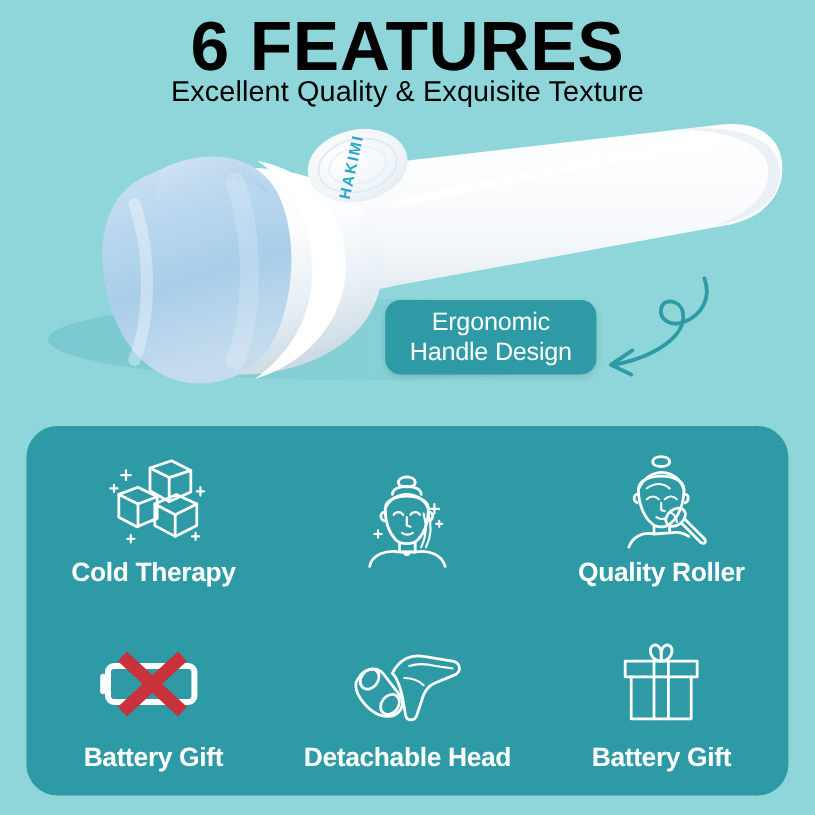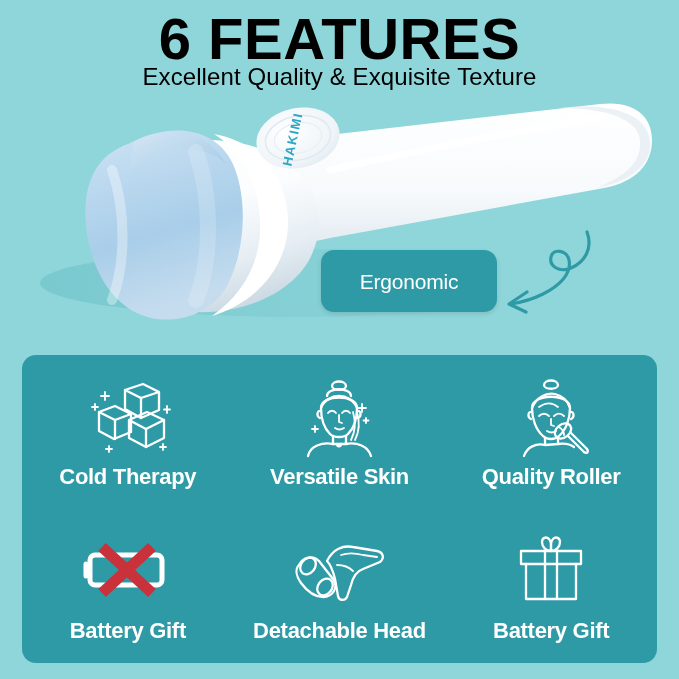--- a/index.html
+++ b/index.html
@@ -37,21 +37,21 @@
   }
   .badge-line{
     color:#ffffff;font-size:21px;line-height:25px;font-weight:normal;
     letter-spacing:-0.2px;white-space:nowrap;
   }
   #arrow{position:absolute;left:489px;top:226px;width:120px;height:92px;}
 
   
   #panel{
     position:absolute;left:22px;top:355px;width:635px;height:308px;
-    background:#2e9aa6;border-radius:14px;
+    background:#2e9aa6;border-radius:26px;
   }
   #grid{
     position:absolute;left:0;top:0;width:635px;height:308px;
     display:grid;grid-template-columns:repeat(3,1fr);grid-template-rows:repeat(2,1fr);
   }
   .cell{display:flex;flex-direction:column;align-items:center;justify-content:center;}
   .cell .ico{height:84px;display:flex;align-items:center;justify-content:center;}
   .cell .cap{
     margin-top:6px;color:#ffffff;font-size:22px;line-height:26px;font-weight:bold;
     letter-spacing:-0.3px;white-space:nowrap;
@@ -146,20 +146,21 @@
     <svg width="120" height="92" viewBox="0 0 120 92">
       <path d="M98,6 C 104,22 96,36 82,42 C 70,47 60,40 62,31
                C 64,22 78,24 80,34 C 83,48 70,60 54,68
                C 44,73 34,76 22,78" fill="none" stroke="#2e9aa6" stroke-width="3.2" stroke-linecap="round" stroke-linejoin="round"></path>
       <path d="M38,66 L 20,78 L 37,86" fill="none" stroke="#2e9aa6" stroke-width="3.2" stroke-linecap="round" stroke-linejoin="round"></path>
     </svg>
   </div>
 
   <div id="badge">
     <div class="badge-line">Ergonomic</div>
+    <div class="badge-line">Handle Design</div>
   </div>
 
   <div id="panel">
     <div id="grid">
 
       <div class="cell">
         <div class="ico">
           <svg width="86" height="80" viewBox="0 0 86 80">
 
             <path class="ln" d="M40,14 L58,8 L74,16 L74,34 L56,42 L40,33 Z"></path>
@@ -210,21 +211,20 @@
 
             <path class="ln" d="M37,62 L37,70 M50,62 L50,70"></path>
             <path class="ln" d="M41,70 C 41,73 45,73 45,70"></path>
             <path class="ln" d="M12,82 C 14,72 26,68 37,70 L50,70 C 61,68 72,72 75,82"></path>
 
             <path class="ln-thin" d="M66,30 L66,38 M62,34 L70,34"></path>
             <path class="ln-thin" d="M19,52 L19,58 M16,55 L22,55"></path>
             <path class="ln-thin" d="M70,44 L70,49 M67.5,46.5 L72.5,46.5"></path>
           </svg>
         </div>
-        <div class="cap">Versatile Skin</div>
       </div>
 
       <div class="cell">
         <div class="ico">
           <svg width="86" height="84" viewBox="0 0 86 84">
 
             <path class="ln" d="M36,11 C 36,5 50,5 50,11 C 50,16 36,16 36,11 Z"></path>
 
             <path class="ln" d="M24,34 C 24,19 62,19 62,34 C 62,45 58,56 51,62
                                  C 47,66 39,66 35,62 C 28,56 24,45 24,34 Z"></path>

